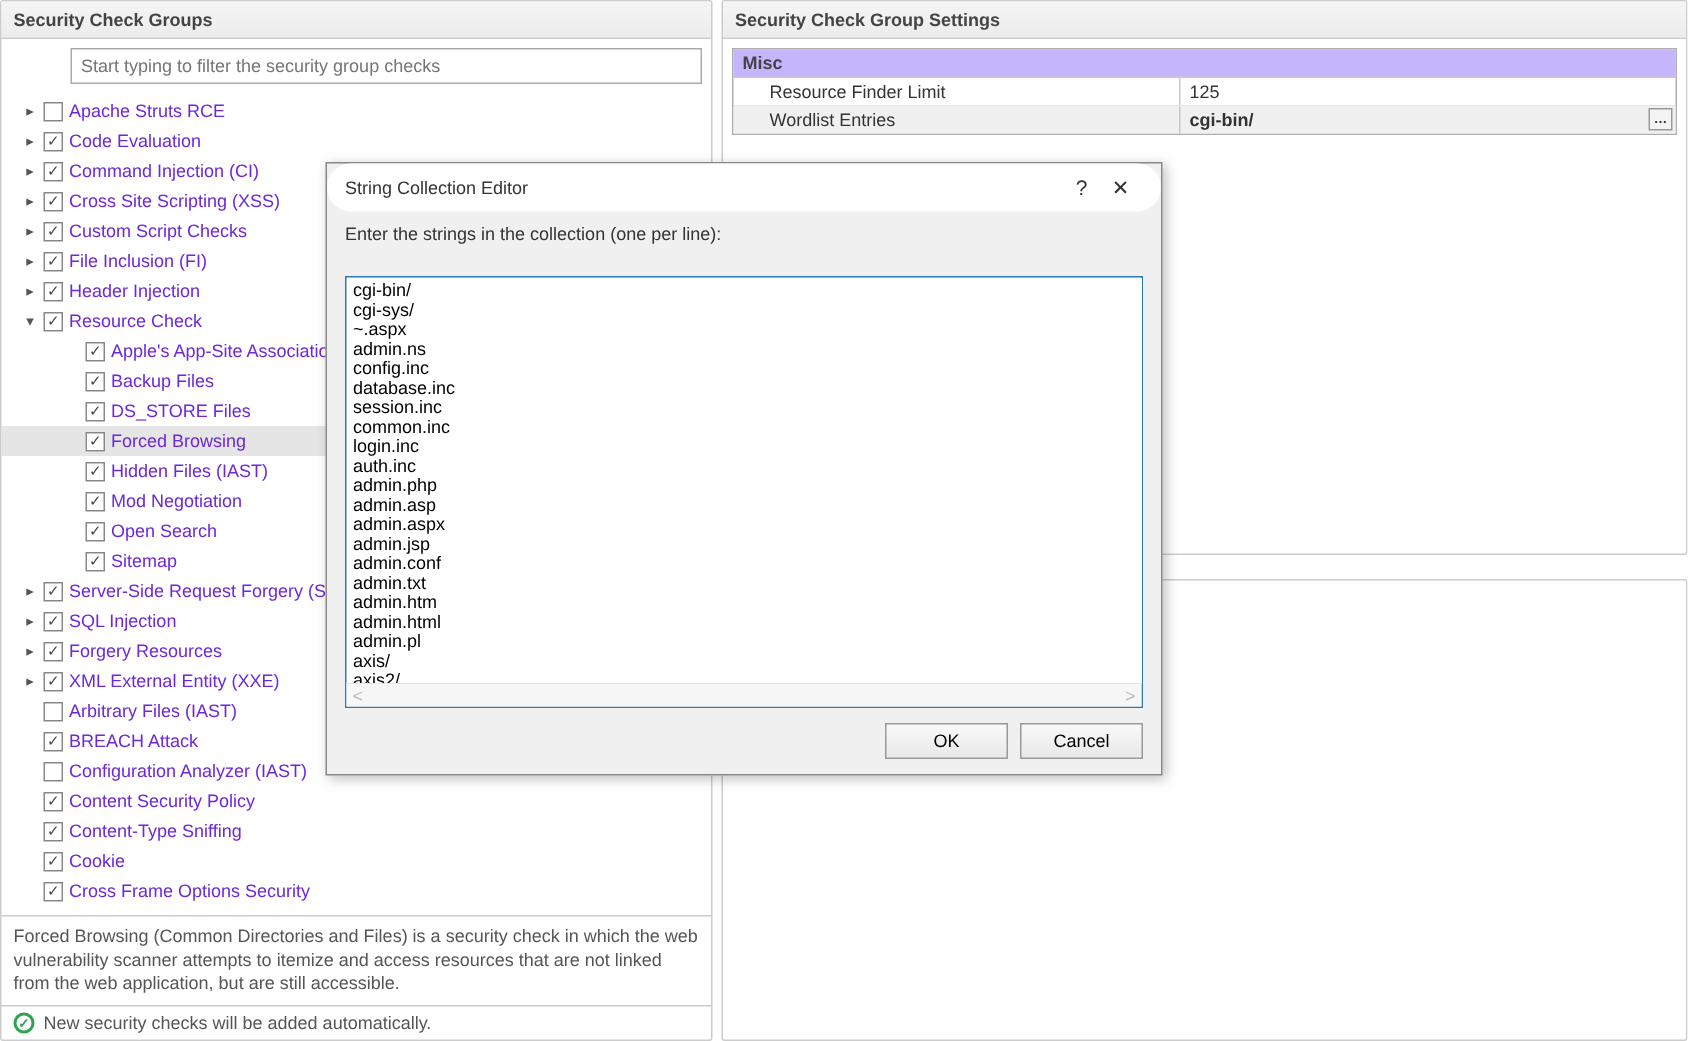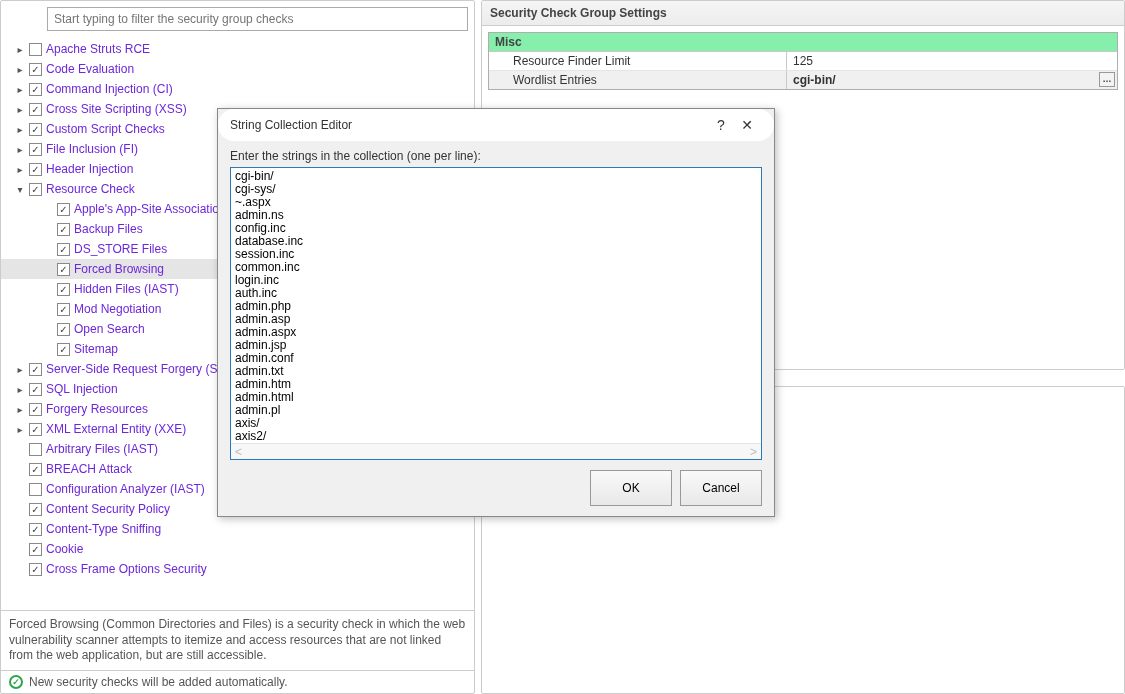--- a/index.html
+++ b/index.html
@@ -17,51 +17,52 @@
   .arrow { width: 10px; font-size: 10px; color: #555; display: inline-block; text-align: center; }
   .checkbox { width: 13px; height: 13px; border: 1px solid #888; background: #fff; display: inline-flex; align-items: center; justify-content: center; font-size: 10px; color: #444; }
   .tree-label { color: #6d28d9; }
   .desc-box { border-top: 1px solid #ccc; padding: 6px 8px; color: #555; line-height: 1.3; min-height: 56px; }
   .status-row { border-top: 1px solid #ccc; padding: 4px 8px; display: flex; align-items: center; gap: 6px; }
   .status-icon { width: 14px; height: 14px; border: 2px solid #2ea44f; border-radius: 50%; display: inline-flex; align-items: center; justify-content: center; color: #2ea44f; font-size: 9px; font-weight: bold; }
   .status-text { color: #555; }
   .right-top { border: 1px solid #ccc; border-radius: 2px; height: 370px; display: flex; flex-direction: column; }
   .right-bottom { border: 1px solid #ccc; border-radius: 2px; flex: 1; }
   .prop-grid { margin: 6px; border: 1px solid #aeaeae; }
-  .prop-cat { background: #86efac; padding: 2px 6px; font-weight: 600; color: #444; border-bottom: 1px solid #c8c8c8; }
+  .prop-cat { background: #c4b5fd; padding: 2px 6px; font-weight: 600; color: #444; border-bottom: 1px solid #c8c8c8; }
   .prop-row { display: flex; border-bottom: 1px solid #e5e5e5; }
   .prop-row:last-child { border-bottom: none; }
   .prop-name { width: 298px; padding: 2px 6px 2px 24px; border-right: 1px solid #c8c8c8; color: #333; }
   .prop-val { flex: 1; padding: 2px 6px; color: #333; position: relative; }
   .prop-row.sel .prop-val { font-weight: 600; }
   .prop-row.sel { background: #f0f0f0; }
   .ellipsis-btn { position: absolute; right: 2px; top: 1px; width: 16px; height: 15px; border: 1px solid #999; background: #f3f3f3; font-size: 9px; text-align: center; line-height: 12px; }
   
   .dialog { position: absolute; left: 217px; top: 108px; width: 558px; height: 409px; background: #f0f0f0; border: 1px solid #888; box-shadow: 2px 2px 8px rgba(0,0,0,0.25); display: flex; flex-direction: column; }
   .dlg-title { padding: 8px 12px; background: #fff; color: #333; display: flex; align-items: center; border-radius: 16px; }
   .dlg-title-text { flex: 1; font-size: 12px; }
   .dlg-help { width: 22px; text-align: center; font-size: 14px; color: #333; cursor: pointer; }
   .dlg-close { width: 30px; text-align: center; font-size: 14px; cursor: pointer; }
   .dlg-body { flex: 1; padding: 8px 12px 4px 12px; display: flex; flex-direction: column; }
-  .dlg-label { color: #333; margin-bottom: 4px; }
+  .dlg-label { color: #333; margin-bottom: 21px; }
   .editor-border { flex: 1; border: 1px solid #2a7ab9; background: #fff; display: flex; flex-direction: column; }
   .editor-ta { flex: 1; border: none; resize: none; outline: none; padding: 2px 4px; font-family: "Segoe UI", Arial, sans-serif; font-size: 12px; line-height: 13px; overflow-y: scroll; white-space: pre; }
   .editor-hscroll { height: 16px; border-top: 1px solid #e5e5e5; display: flex; align-items: center; justify-content: space-between; padding: 0 4px; color: #bbb; font-size: 10px; background: #f7f7f7; }
   .dlg-buttons { padding: 6px 12px 10px 12px; display: flex; justify-content: flex-end; gap: 8px; }
-  .dlg-btn { width: 82px; height: 36px; border: 1px solid #999; background: linear-gradient(#f9f9f9,#e8e8e8); cursor: pointer; }
+  .dlg-btn { width: 82px; height: 24px; border: 1px solid #999; background: linear-gradient(#f9f9f9,#e8e8e8); cursor: pointer; }
   ::-webkit-scrollbar { width: 16px; }
   ::-webkit-scrollbar-track { background: #f0f0f0; }
   ::-webkit-scrollbar-thumb { background: #c8c8c8; border: 1px solid #aaa; }
   ::-webkit-scrollbar-button { background: #e8e8e8; height: 16px; border: 1px solid #aaa; }
 </style>
 </head>
 <body>
 
 <div class="container">
   <div class="left-panel">
+    <div class="panel-header">Security Check Groups</div>
     <div class="filter-row">
       <input class="filter-input" placeholder="Start typing to filter the security group checks" style="">
     </div>
     <div class="tree-scroll" id="tree">
         <div class="tree-item">
           <span class="arrow">▸</span>
           <span class="checkbox"></span>
           <span class="tree-label">Apache Struts RCE</span>
         </div>
         <div class="tree-item">

